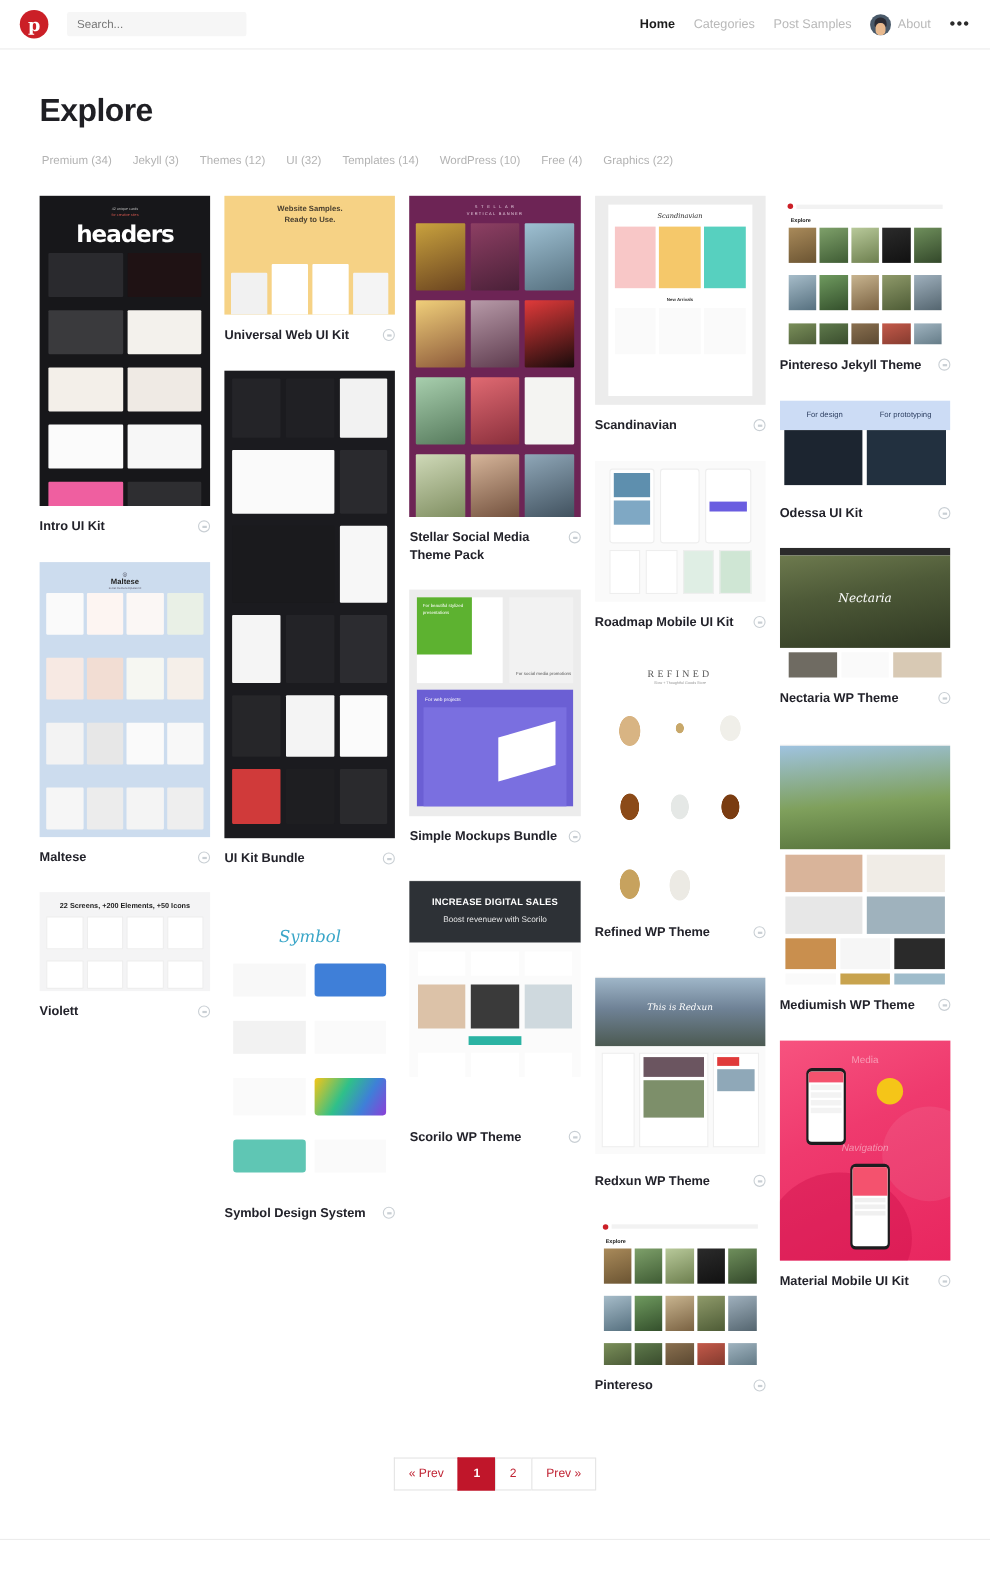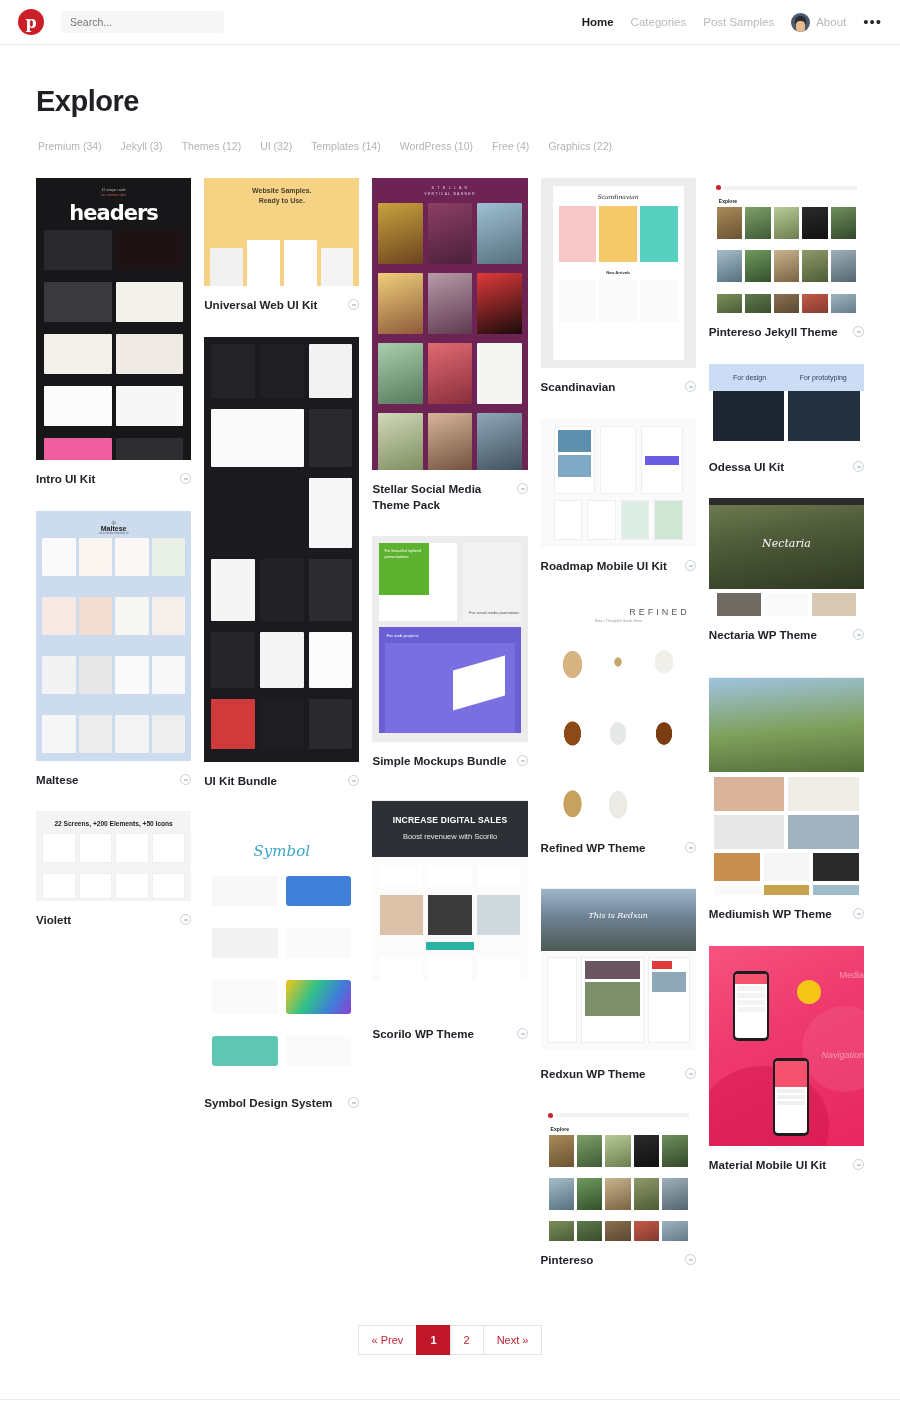--- a/index.html
+++ b/index.html
@@ -116,40 +116,40 @@
     font-family:"DejaVu Sans Mono", monospace; }
   .t-violett { background:#f4f4f5; padding:9px 6px; }
   .t-violett .vt { text-align:center; font-size:6.6px; font-weight:bold; color:#1d1d1d; margin-bottom:6px;}
   .t-symbol { background:#fff; padding:8px; }
   .t-mock { background:#ececec; padding:7px; }
   .t-scorilo { background:#fff; }
   .t-scorilo .hero { background:#2d3136; color:#fff; text-align:center; padding:14px 4px; }
   .t-scorilo .hero b { font-size:8.5px; display:block; letter-spacing:0.2px;}
   .t-scorilo .hero i { font-size:7.5px; font-style:normal; opacity:.88; }
   .t-refined { background:#fff; padding:10px 6px; }
-  .t-refined .rt { text-align:right; font-size:9px; letter-spacing:3px;
-    color:#5b5b5b; font-family:Liberation Sans, sans-serif; }
+  .t-refined .rt { text-align:center; font-size:9px; letter-spacing:3px;
+    color:#5b5b5b; font-family:Liberation Serif, serif; }
   .t-refined .rs { text-align:center; font-size:3.4px; color:#999; margin-top:2px; }
   .t-redxun .hero { height:62px; position:relative;
     background:linear-gradient(180deg,#9fb6c8 0%,#6f8296 45%,#4c5a52 100%); }
   .t-redxun .hero span { position:absolute; left:0; right:0; top:22px; text-align:center;
     color:#fff; font-size:8px; font-style:italic; font-family:"DejaVu Serif", serif; }
   .t-pint { background:#fff; padding:5px 4px; }
   .t-pint .ex { font-size:5px; font-weight:bold; color:#222; padding:4px 2px 3px 6px;}
   .t-odessa .top { background:#ccdcf5; text-align:center; padding:10px 4px; display:flex; }
   .t-odessa .top div { flex:1; font-size:7px; color:#2c3e60; }
   .t-nect .hero { height:84px; position:relative;
     background:linear-gradient(170deg,#6d7a4e 0%,#4e5a38 40%,#2f3822 100%); }
   .t-nect .hero span { position:absolute; left:0; right:0; top:32px; text-align:center;
     color:#fff; font-size:11px; font-style:italic; font-family:"DejaVu Serif", serif; }
   .t-med .hero { height:94px; background:linear-gradient(175deg,#9fc3e0,#7fa05c 55%,#54703a); position:relative;}
   .t-mat { background:linear-gradient(155deg,#f7537f 0%,#ef3a6e 40%,#e8265f 100%);
     position:relative; overflow:hidden; }
-  .t-mat .lbl { position:absolute; width:100%; text-align:right; color:rgba(255,255,255,.45);
-    font-size:9px;margin-top:12px; }
+  .t-mat .lbl { position:absolute; width:100%; text-align:center; color:rgba(255,255,255,.45);
+    font-size:9px; }
   .t-road { background:#fafafa; padding:7px 5px; }
 
   .phone { background:#1d1d1f; border-radius:5px; position:absolute; }
   .phone .scr { position:absolute; inset:3px 2px; background:#fff; border-radius:3px; overflow:hidden;}
 
   
   .pagination {
     display:flex; justify-content:center; margin-top:34px;
   }
   .pagination .pg {
@@ -708,21 +708,21 @@
             <span class="arrow-icon"></span>
           </div>
         </div>
       </div>
     </div>
 
     <div class="pagination">
       <a href="#" class="pg">« Prev</a>
       <a href="#" class="pg active">1</a>
       <a href="#" class="pg">2</a>
-      <a href="#" class="pg">Next »</a>
+      <a href="#" class="pg">Prev »</a>
     </div>
   </div>
 
   <div class="footer">
     
     
     
   </div>
 </div>
 

